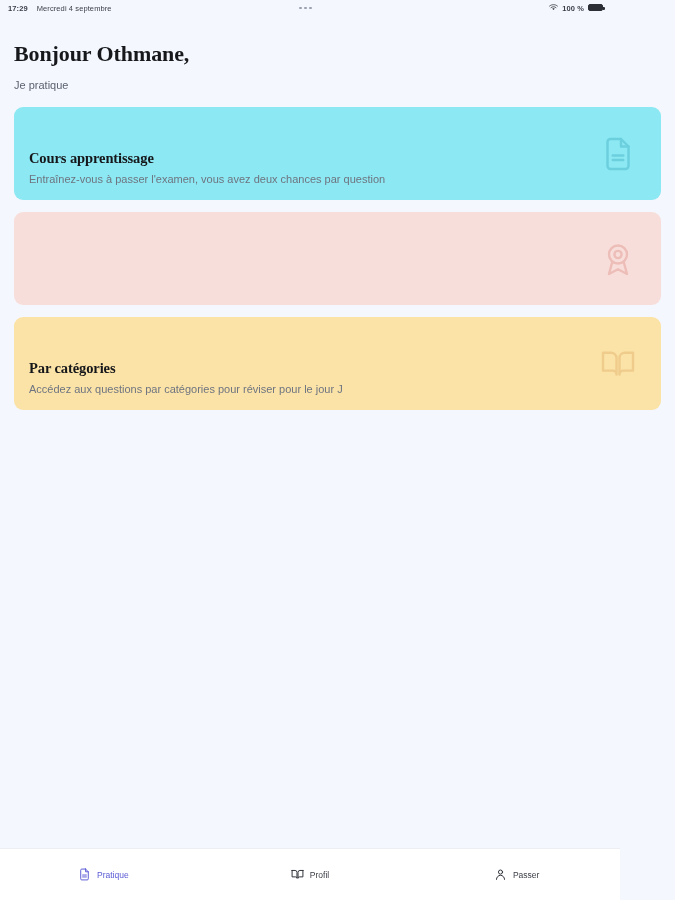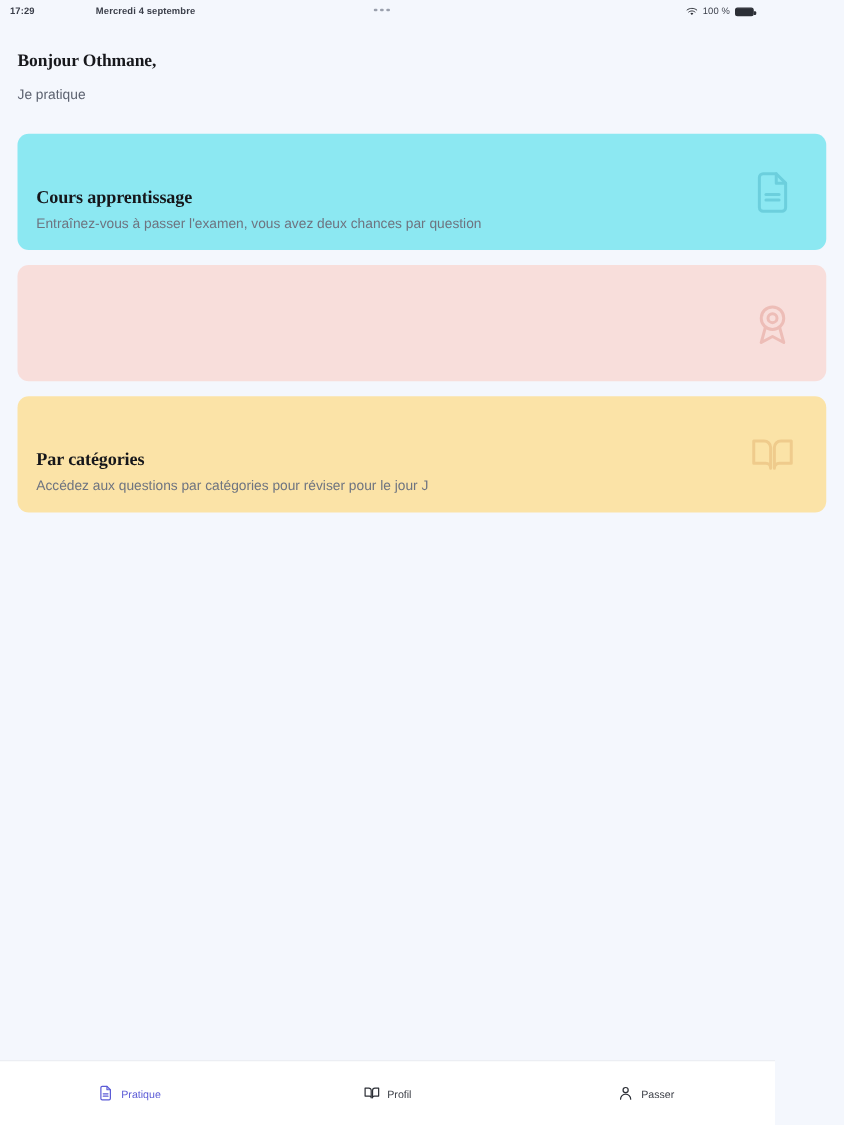--- a/index.html
+++ b/index.html
@@ -13,47 +13,47 @@
 
   
   .statusbar{
     position:absolute; top:0; left:0; width:611px; height:16px;
     display:flex; align-items:center;
     font-size:7.5px; color:#3b3f4a; letter-spacing:.1px;
     padding:0 8px;
   }
   .sb-left{ display:flex; align-items:center; gap:9px; font-weight:600; }
   .sb-time{ font-weight:700; }
-  .sb-date{ font-weight:700;margin-left:40px; }
+  .sb-date{ font-weight:400; }
   .sb-center{
     position:absolute; left:0; right:0; top:0; height:16px;
     display:flex; align-items:center; justify-content:center;
     pointer-events:none;
   }
   .dots{ display:flex; gap:2.5px; }
   .dots i{ width:2.5px; height:2.5px; background:#9aa0ad; border-radius:50%; display:block; }
   .sb-right{
-    margin-left:auto; display:flex; align-items:flex-end; gap:4px;
-    font-weight:400;
+    margin-left:auto; display:flex; align-items:flex-start; gap:4px;
+    font-weight:700;
   }
   .wifi{ width:9px; height:7px; display:block; }
   .batt{
     width:15px; height:7px; border:1px solid #2c2f36; border-radius:2px;
     position:relative; background:#2c2f36;
   }
   .batt:after{
     content:""; position:absolute; right:-2.5px; top:2px;
     width:1.5px; height:3px; background:#2c2f36; border-radius:0 1px 1px 0;
   }
 
   
   .header{ position:absolute; top:42px; left:14px; right:14px; }
   .greeting{
     font-family:"Liberation Serif", serif;
-    font-size:14px; font-weight:700; color:#17181c;
+    font-size:22px; font-weight:700; color:#17181c;
     letter-spacing:-.1px; line-height:1.1;
   }
   .subgreeting{
     margin-top:13px;
     font-size:11px; color:#5c6270; font-weight:400;
   }
 
   
   .cards{ position:absolute; top:107px; left:14px; width:647px; }
   .card{

